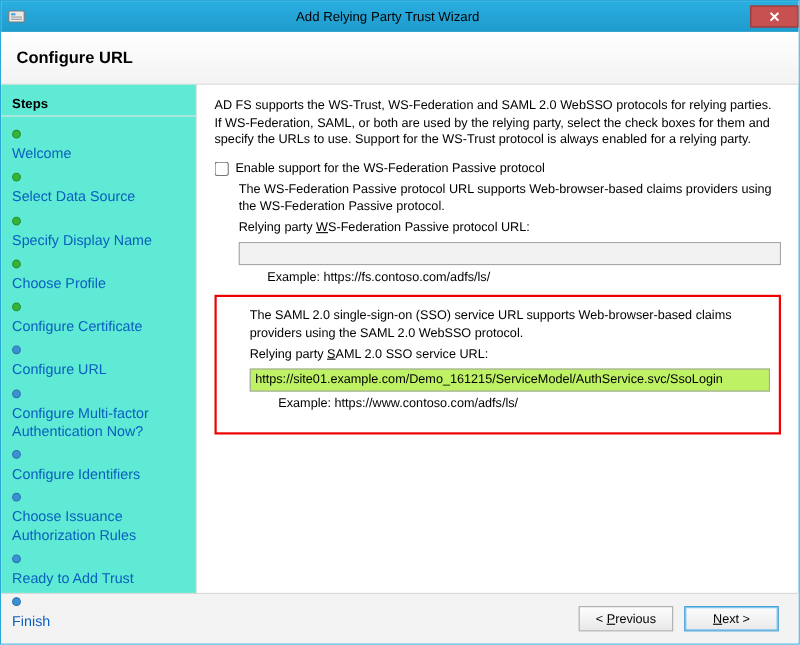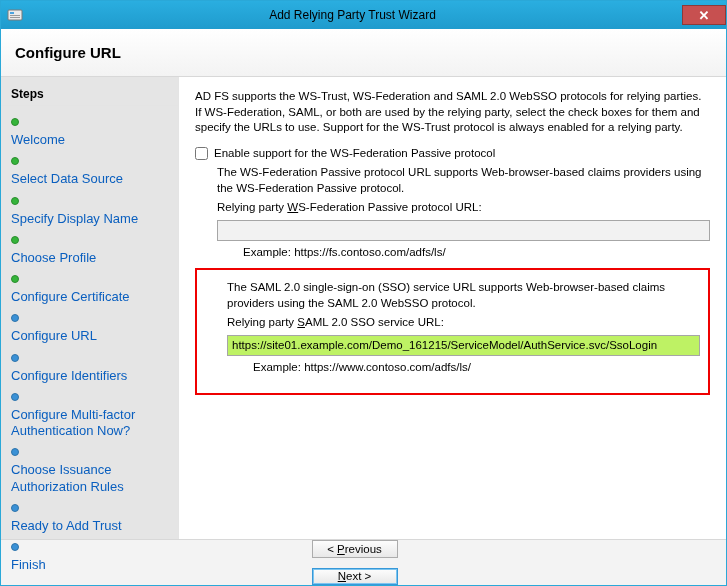--- a/index.html
+++ b/index.html
@@ -52,21 +52,21 @@
     font-size: 15px;
     font-weight: bold;
     color: #000;
   }
   .body-area {
     display: flex;
     height: 462px;
   }
   .sidebar {
     width: 178px;
-    background: #e5e5e5;
+    background: #5eead4;
     border-right: 1px solid #e4e4e4;
     padding: 8px 0 0 0;
   }
   .sidebar .steps-hdr {
     font-weight: bold;
     font-size: 12px;
     padding: 2px 10px 4px 10px;
     border-bottom: 1px solid #e4e4e4;
     margin-bottom: 6px;
   }
@@ -132,21 +132,20 @@
   }
   .footer {
     height: 46px;
     background: #f3f3f3;
     border-top: 1px solid #d8d8d8;
     display: flex;
     align-items: center;
     justify-content: flex-end;
     padding-right: 18px;
     gap: 10px;
-    flex-direction: column;
   }
   .btn {
     min-width: 86px;
     height: 23px;
     font-size: 11.5px;
     font-family: inherit;
     border: 1px solid #acacac;
     background: linear-gradient(#fdfdfd,#e8e8e8);
     cursor: pointer;
     padding: 0 8px;
@@ -202,25 +201,25 @@
         <div class="step-item">
           <span class="bullet done"></span>
           <a href="#">Configure Certificate</a>
         </div>
         <div class="step-item">
           <span class="bullet pending"></span>
           <a href="#">Configure URL</a>
         </div>
         <div class="step-item">
           <span class="bullet pending"></span>
+          <a href="#">Configure Multi-factor Authentication Now?</a>
+        </div>
+        <div class="step-item">
+          <span class="bullet pending"></span>
           <a href="#">Configure Identifiers</a>
-        </div>
-        <div class="step-item">
-          <span class="bullet pending"></span>
-          <a href="#">Configure Multi-factor Authentication Now?</a>
         </div>
         <div class="step-item">
           <span class="bullet pending"></span>
           <a href="#">Choose Issuance Authorization Rules</a>
         </div>
         <div class="step-item">
           <span class="bullet pending"></span>
           <a href="#">Ready to Add Trust</a>
         </div>
         <div class="step-item">

